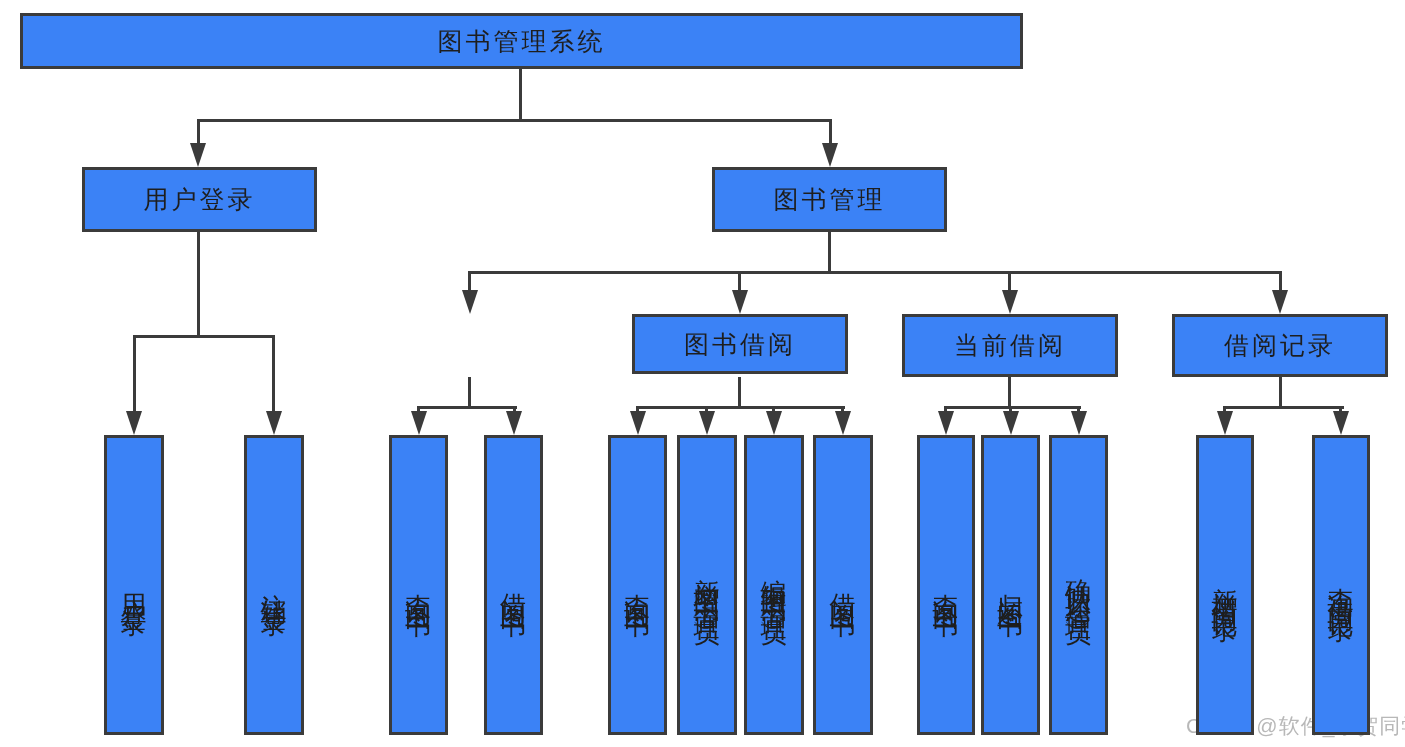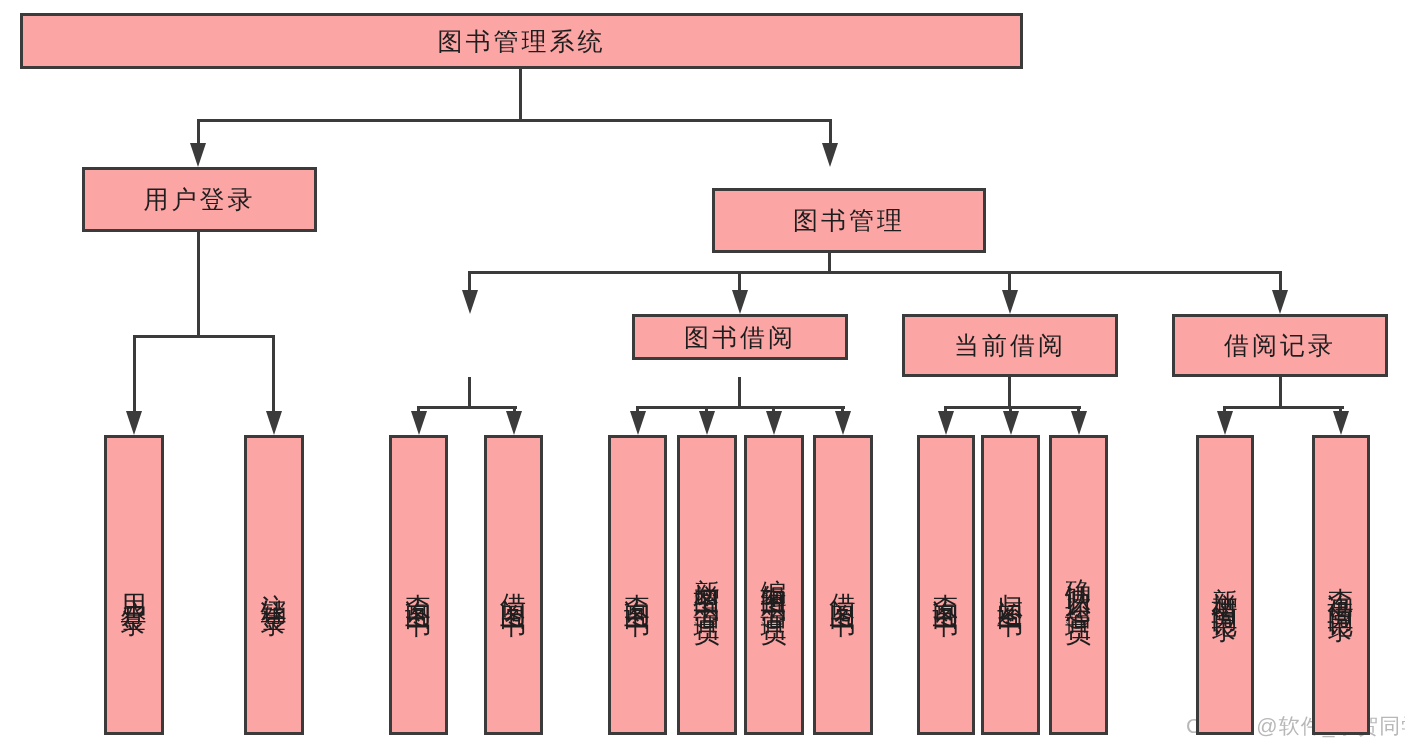--- a/index.html
+++ b/index.html
@@ -12,21 +12,21 @@
     width: 1405px;
     height: 747px;
     background: #ffffff;
     overflow: hidden;
     font-family: "Liberation Sans", "DejaVu Sans", sans-serif;
   }
   .node {
     position: absolute;
     box-sizing: border-box;
     border: 3px solid #3b3b3b;
-    background: #fca5a5;
+    background: #3b82f6;
     display: flex;
     align-items: center;
     justify-content: center;
   }
   .node .lbl {
     font-size: 25px;
     letter-spacing: 3px;
     color: #1e1e1e;
     white-space: nowrap;
     line-height: 1;
@@ -116,24 +116,24 @@
     <div class="arrow" style="left: 1003px; top: 411px; border-top-color: rgb(59, 59, 59);"></div>
     <div class="arrow" style="left: 1071px; top: 411px; border-top-color: rgb(59, 59, 59);"></div>
     <div class="arrow" style="left: 1217px; top: 411px; border-top-color: rgb(59, 59, 59);"></div>
     <div class="arrow" style="left: 1333px; top: 411px; border-top-color: rgb(59, 59, 59);"></div>
     <div class="node" style="left: 20px; top: 13px; width: 1003px; height: 56px; border-color: rgb(59, 59, 59);">
       <span class="lbl" style="color: rgb(30, 30, 30);">图书管理系统</span>
     </div>
     <div class="node" style="left: 82px; top: 167px; width: 235px; height: 65px; border-color: rgb(59, 59, 59);">
       <span class="lbl" style="color: rgb(30, 30, 30);">用户登录</span>
     </div>
-    <div class="node" style="left: 712px; top: 167px; width: 274px; height: 65px; border-color: rgb(59, 59, 59); margin-top: 21px;">
+    <div class="node" style="left: 712px; top: 167px; width: 235px; height: 65px; border-color: rgb(59, 59, 59);">
       <span class="lbl" style="color: rgb(30, 30, 30);">图书管理</span>
     </div>
-    <div class="node" style="left: 632px; top: 314px; width: 216px; height: 46px; border-color: rgb(59, 59, 59);">
+    <div class="node" style="left: 632px; top: 314px; width: 216px; height: 60px; border-color: rgb(59, 59, 59);">
       <span class="lbl" style="color: rgb(30, 30, 30);">图书借阅</span>
     </div>
     <div class="node" style="left: 902px; top: 314px; width: 216px; height: 63px; border-color: rgb(59, 59, 59);">
       <span class="lbl" style="color: rgb(30, 30, 30);">当前借阅</span>
     </div>
     <div class="node" style="left: 1172px; top: 314px; width: 216px; height: 63px; border-color: rgb(59, 59, 59);">
       <span class="lbl" style="color: rgb(30, 30, 30);">借阅记录</span>
     </div>
     <div class="node vertical" style="left: 104px; top: 435px; width: 60px; height: 300px; border-color: rgb(59, 59, 59);">
       <span class="lbl" style="color: rgb(30, 30, 30);">用户登录</span>

